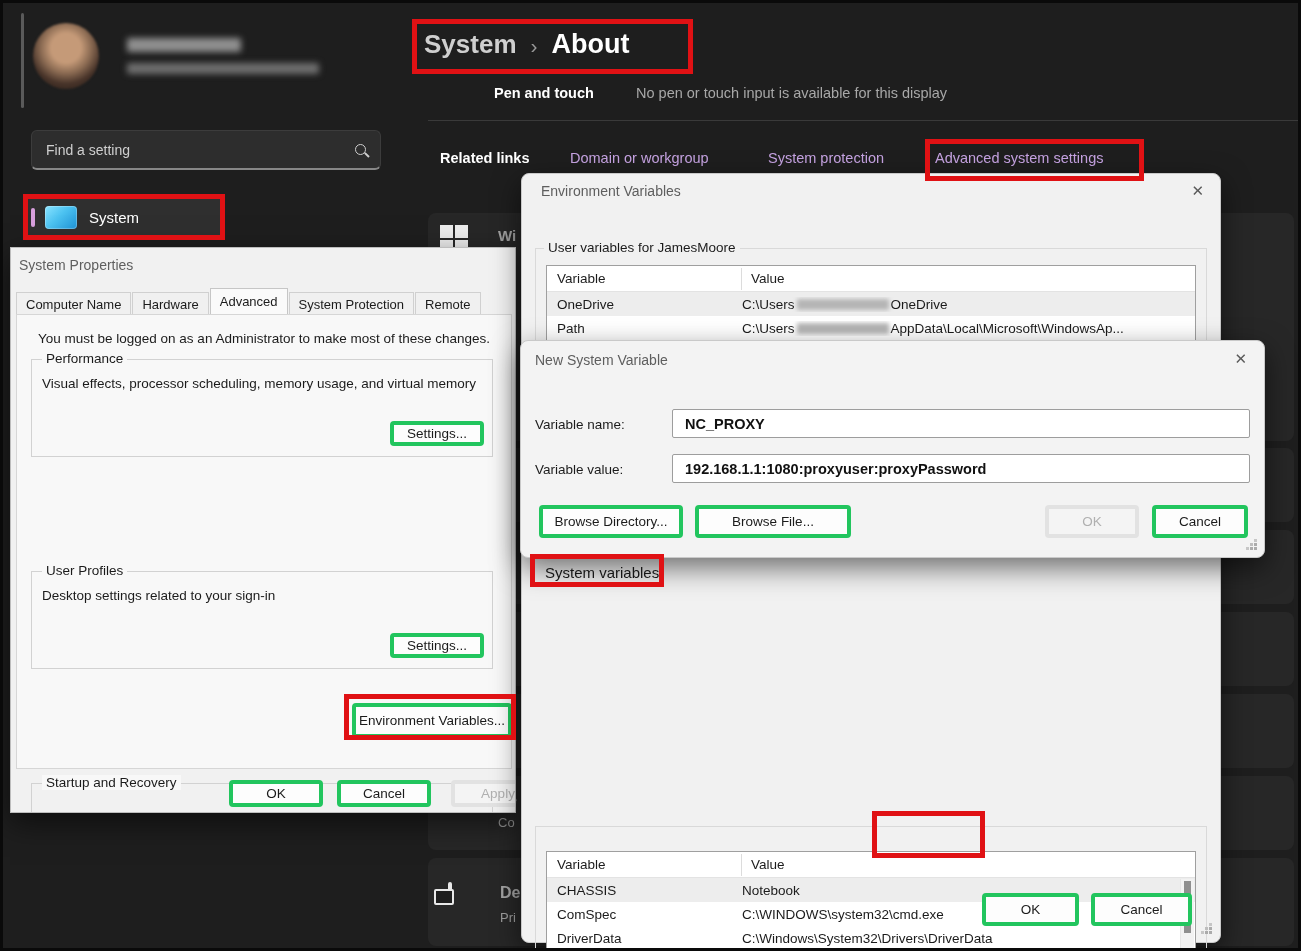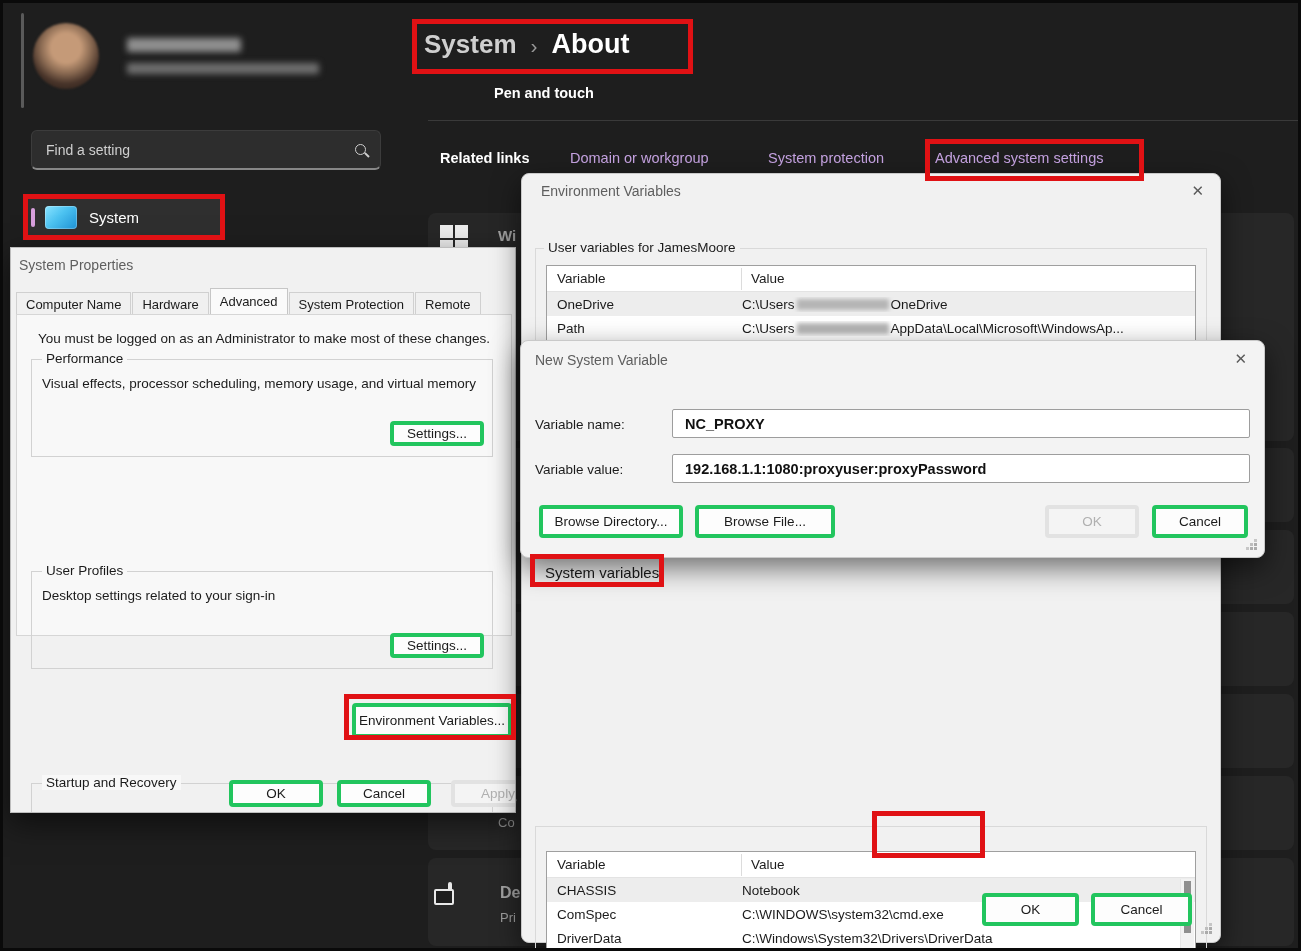--- a/index.html
+++ b/index.html
@@ -123,20 +123,21 @@
     <span class="lbl">System</span>
   </div>
 
   <div class="abs crumb" style="left:421px;top:26px;">
     <span class="sect">System</span>
     <span class="sep">›</span>
     <span class="page">About</span>
   </div>
 
   <div class="abs row-label" style="left:491px;top:82px;">Pen and touch</div>
+  <div class="abs row-value" style="left:633px;top:82px;">No pen or touch input is available for this display</div>
   <div class="abs divider" style="left:425px;top:117px;width:873px;"></div>
 
   <div class="abs row-label" style="left:437px;top:147px;">Related links</div>
   <a class="abs link" style="left:567px;top:147px;">Domain or workgroup</a>
   <a class="abs link" style="left:765px;top:147px;">System protection</a>
   <a class="abs link" style="left:932px;top:147px;">Advanced system settings</a>
 
   <div class="abs bg-card" style="left:425px;top:210px;width:866px;height:228px;">
     <div class="win-logo abs" style="left:12px;top:12px;">
         <span></span>
@@ -165,21 +166,21 @@
     <div class="abs dlg-title" style="left:8px;top:9px;">System Properties</div>
 
     <div class="abs tabs" style="left:5px;top:41px;">
       <div class="tab">Computer Name</div>
       <div class="tab">Hardware</div>
       <div class="tab active">Advanced</div>
       <div class="tab">System Protection</div>
       <div class="tab">Remote</div>
     </div>
 
-    <div class="abs tab-panel" style="left:5px;top:66px;width:496px;height:322px;">
+    <div class="abs tab-panel" style="left:5px;top:66px;width:496px;height:455px;">
       <div class="abs body-text" style="left:21px;top:16px;">You must be logged on as an Administrator to make most of these changes.</div>
 
       <div class="abs fieldset" style="left:14px;top:44px;width:462px;height:98px;">
         <span class="legend">Performance</span>
         <div class="abs body-text" style="left:10px;top:16px;">Visual effects, processor scheduling, memory usage, and virtual memory</div>
         <div class="abs btn classic" style="right:8px;bottom:10px;width:94px;height:25px;">Settings...</div>
       </div>
 
       <div class="abs fieldset" style="left:14px;top:158px;width:462px;height:98px;">
         <span class="legend">User Profiles</span>
@@ -264,21 +265,21 @@
     <div class="abs dlg-title" style="left:14px;top:11px;">New System Variable</div>
     <div class="abs close-x" style="right:17px;top:10px;">✕</div>
 
     <div class="abs field-label" style="left:14px;top:76px;">Variable name:</div>
     <div class="abs text-input" style="left:151px;top:68px;width:578px;height:29px;">NC_PROXY</div>
 
     <div class="abs field-label" style="left:14px;top:121px;">Variable value:</div>
     <div class="abs text-input" style="left:151px;top:113px;width:578px;height:29px;">192.168.1.1:1080:proxyuser:proxyPassword</div>
 
     <div class="abs btn" style="left:18px;top:164px;width:144px;height:33px;">Browse Directory...</div>
-    <div class="abs btn" style="left:174px;top:164px;width:140px;height:33px;">Browse File...</div>
+    <div class="abs btn" style="left:174px;top:164px;width:156px;height:33px;">Browse File...</div>
     <div class="abs btn disabled" style="left:524px;top:164px;width:94px;height:33px;">OK</div>
     <div class="abs btn" style="left:631px;top:164px;width:96px;height:33px;">Cancel</div>
     <div class="abs grip" style="right:7px;bottom:7px;"></div>
   </div>
 
   <div class="abs anno" style="left:409px;top:16px;width:281px;height:55px;"></div>
   <div class="abs anno" style="left:20px;top:191px;width:202px;height:46px;"></div>
   <div class="abs anno" style="left:922px;top:136px;width:219px;height:42px;"></div>
   <div class="abs anno" style="left:527px;top:551px;width:134px;height:33px;"></div>
   <div class="abs anno" style="left:341px;top:691px;width:172px;height:46px;"></div>

